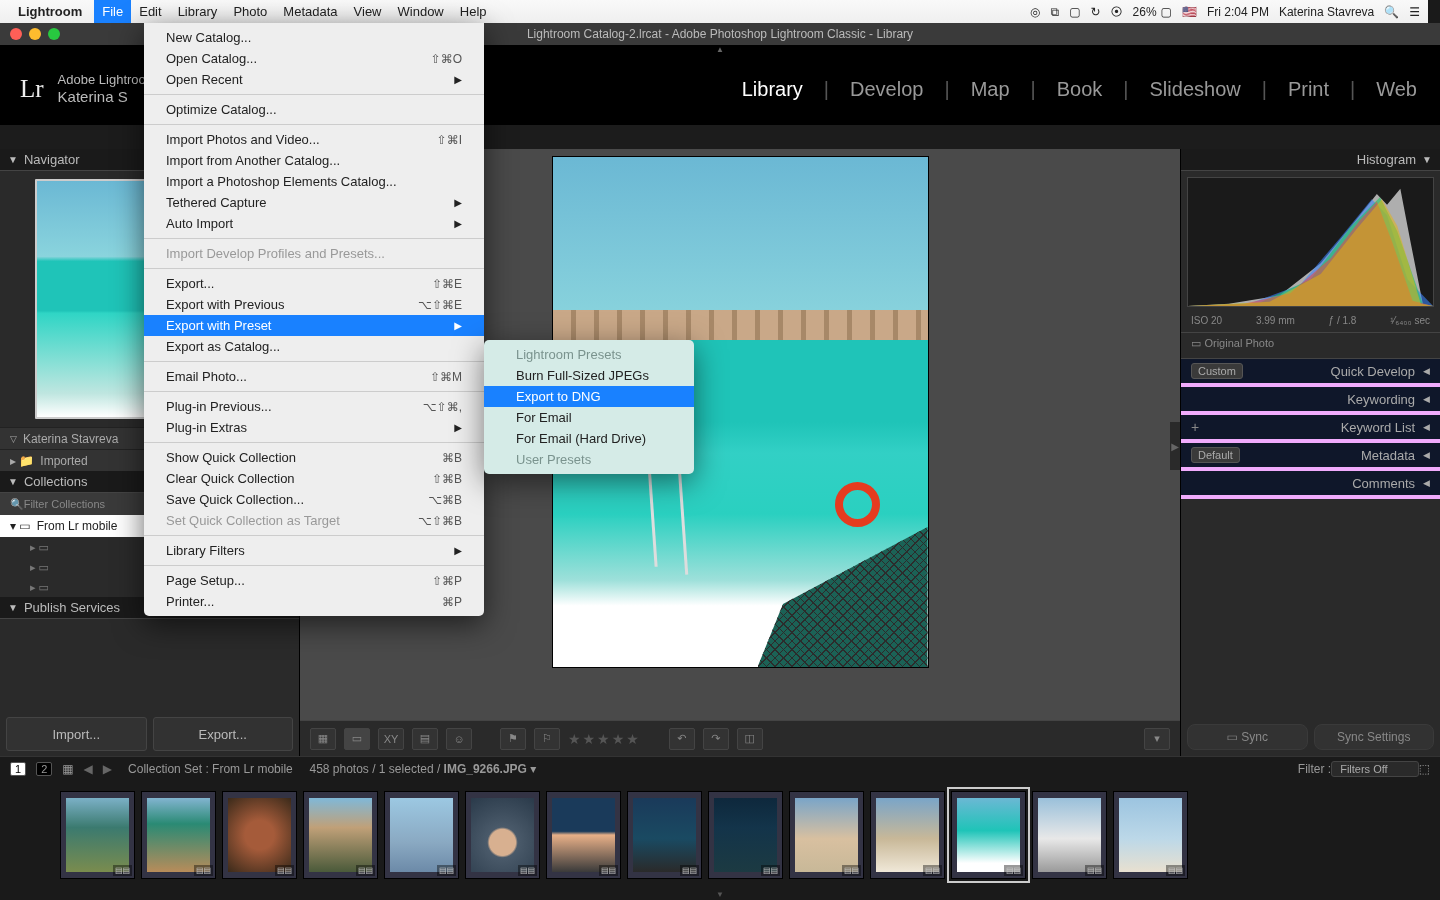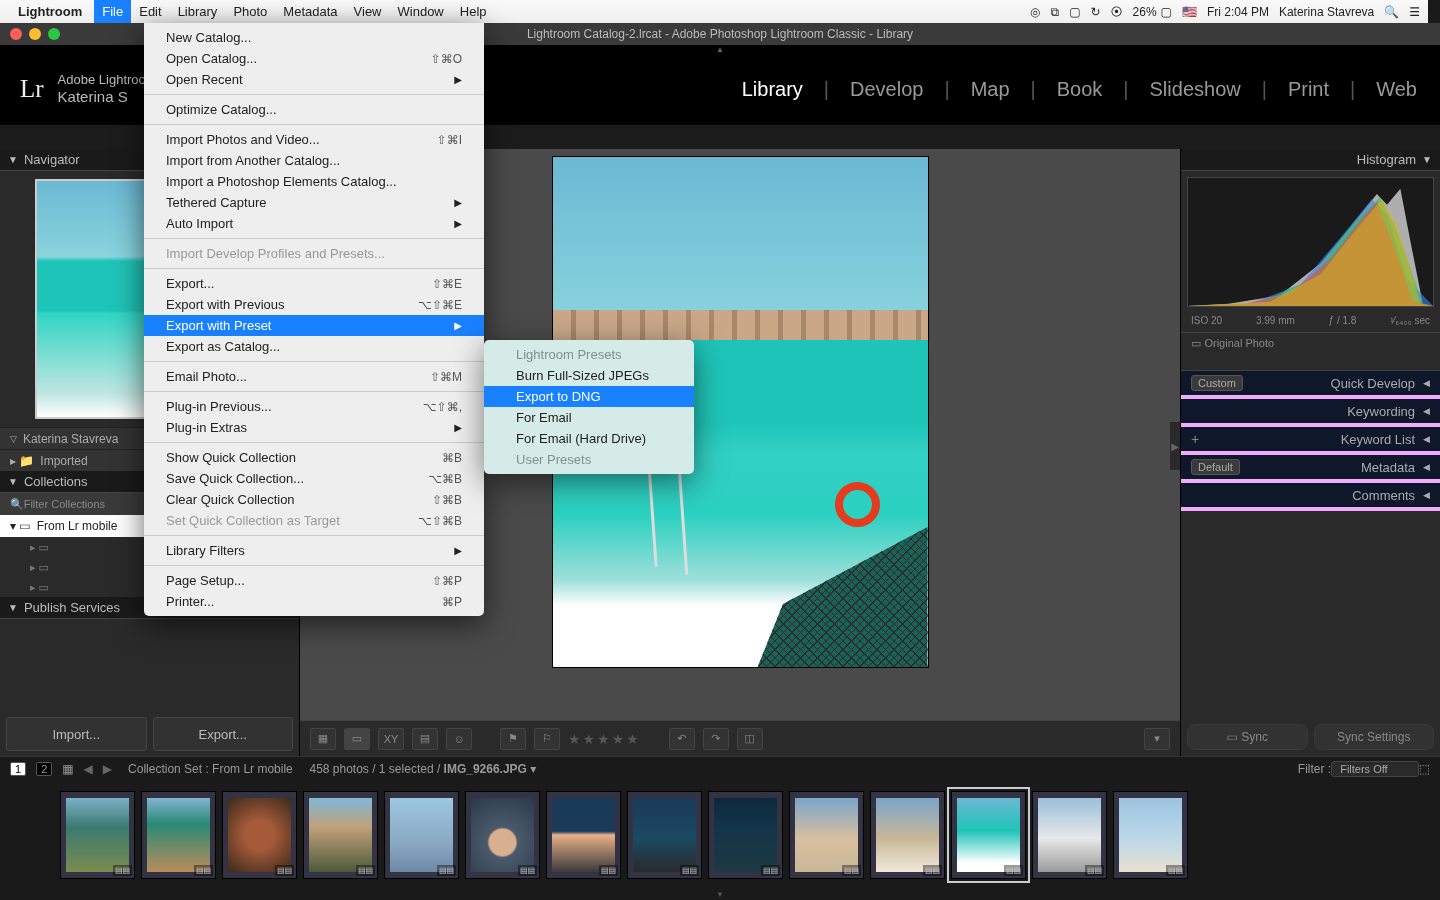--- a/index.html
+++ b/index.html
@@ -46,21 +46,21 @@
 .folder-row .tri { margin-right:6px; font-size:9px;}
 .filter-collections { height:22px; background:#3a3a3a; display:flex; align-items:center; padding:0 10px; font-size:11px; color:#888;}
 .collection-selected { height:22px; background:#fff; color:#222; display:flex; align-items:center; padding:0 10px; font-size:12px; }
 .sub-row { height:20px; display:flex; align-items:center; padding-left:30px; color:#777; font-size:11px; }
 .bottom-buttons { position:absolute; bottom:5px; left:0; right:0; height:34px; display:flex; padding:0 6px; gap:6px;}
 .bottom-buttons button { flex:1; background:#323232; color:#bbb; border:1px solid #444; border-radius:3px; font-size:13px; cursor:pointer;}
 
 .histogram { height:130px; margin:6px; border:1px solid #444; background:#1a1a1a; position:relative; display:flex; align-items:flex-end; justify-content:center; overflow:hidden;}
 .histogram svg { width:100%; height:100%; }
 .histo-meta { font-size:10px; color:#888; display:flex; justify-content:space-between; padding:2px 10px 6px; border-bottom:1px solid #444;}
-.orig-photo { font-size:11px; color:#888; padding:4px 10px 20px; border-bottom:1px solid #444;}
+.orig-photo { font-size:11px; color:#888; padding:4px 10px 8px; border-bottom:1px solid #444;}
 .r-section { height:28px; display:flex; align-items:center; justify-content:flex-end; padding:0 10px; font-size:13px; color:#aaa; border-bottom:4px solid #f0abfc; background:#0f172a; }
 .r-section .tri { margin-left:8px; font-size:9px; }
 .r-section .sel { font-size:11px; background:#3a3a3a; border:1px solid #555; padding:1px 6px; margin-right:auto; border-radius:3px; }
 .r-section .plus { margin-right:auto; color:#888; font-size:14px;}
 .sync-buttons { display:flex; gap:6px; padding:6px; margin-top:auto;}
 .sync-buttons button { flex:1; height:26px; background:#323232; color:#888; border:1px solid #3a3a3a; border-radius:8px; font-size:12px;}
 .rightpanel { display:flex; flex-direction:column; }
 
 .photo { width:375px; height:510px; background:linear-gradient(#6bb8d4 0%, #8ad4dd 33%, #d9c3a8 33%, #d9c3a8 35%, #1fc4b8 35%, #1fc4b8 52%, #32d0c5 58%, #2ad0c0 70%, #9ee0da 83%, #ffffff 88%, #ffffff 100%); box-shadow:0 0 0 1px #000; position:relative; }
 .photo .ring { position:absolute; right:48px; bottom:140px; width:45px; height:45px; border:8px solid #e53b1f; border-radius:50%; }
@@ -457,26 +457,26 @@
     <div class="item">
       <span>Plug-in Extras</span>
       <span class="sub-arrow">▶</span>
     </div>
     <div class="sep"></div>
     <div class="item">
       <span>Show Quick Collection</span>
       <span class="shortcut">⌘B</span>
     </div>
     <div class="item">
+      <span>Clear Quick Collection</span>
+      <span class="shortcut">⇧⌘B</span>
+    </div>
+    <div class="item">
       <span>Save Quick Collection...</span>
       <span class="shortcut">⌥⌘B</span>
-    </div>
-    <div class="item">
-      <span>Clear Quick Collection</span>
-      <span class="shortcut">⇧⌘B</span>
     </div>
     <div class="item disabled">
       <span>Set Quick Collection as Target</span>
       <span class="shortcut">⌥⇧⌘B</span>
     </div>
     <div class="sep"></div>
     <div class="item">
       <span>Library Filters</span>
       <span class="sub-arrow">▶</span>
     </div>

